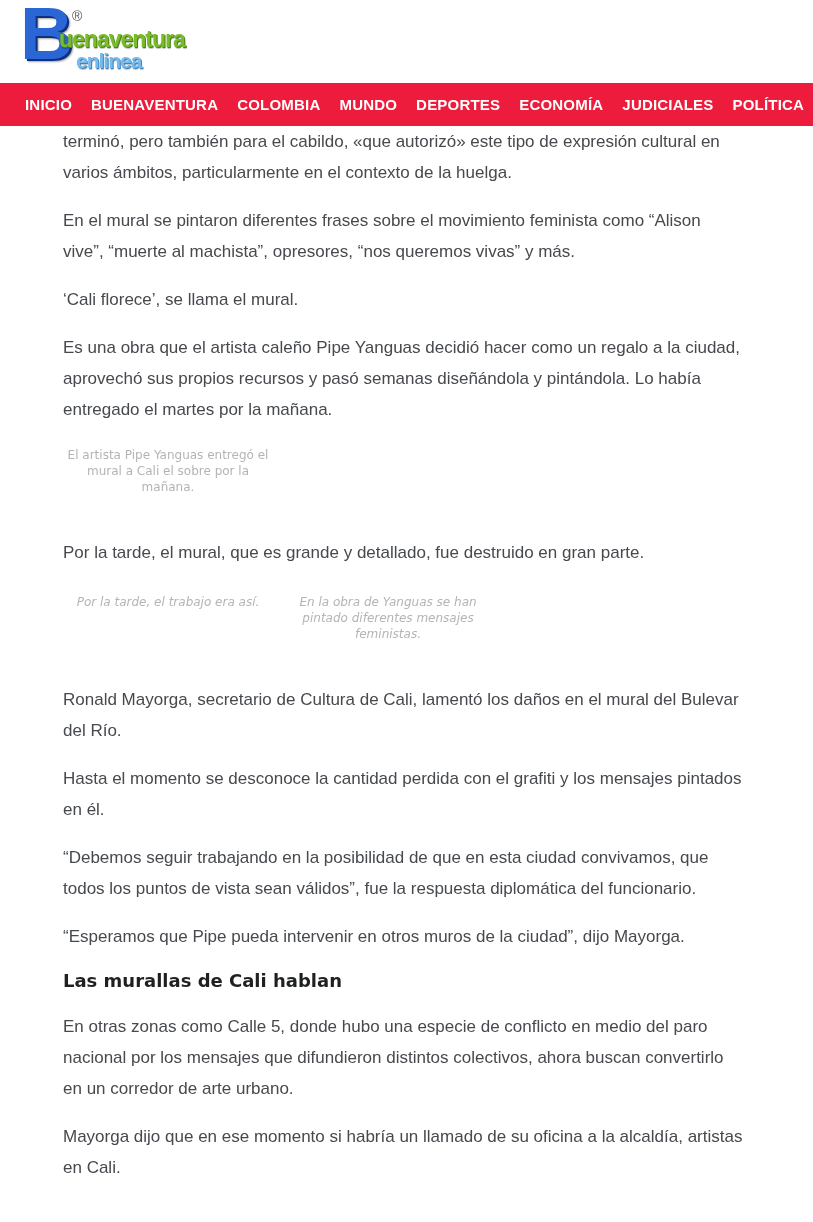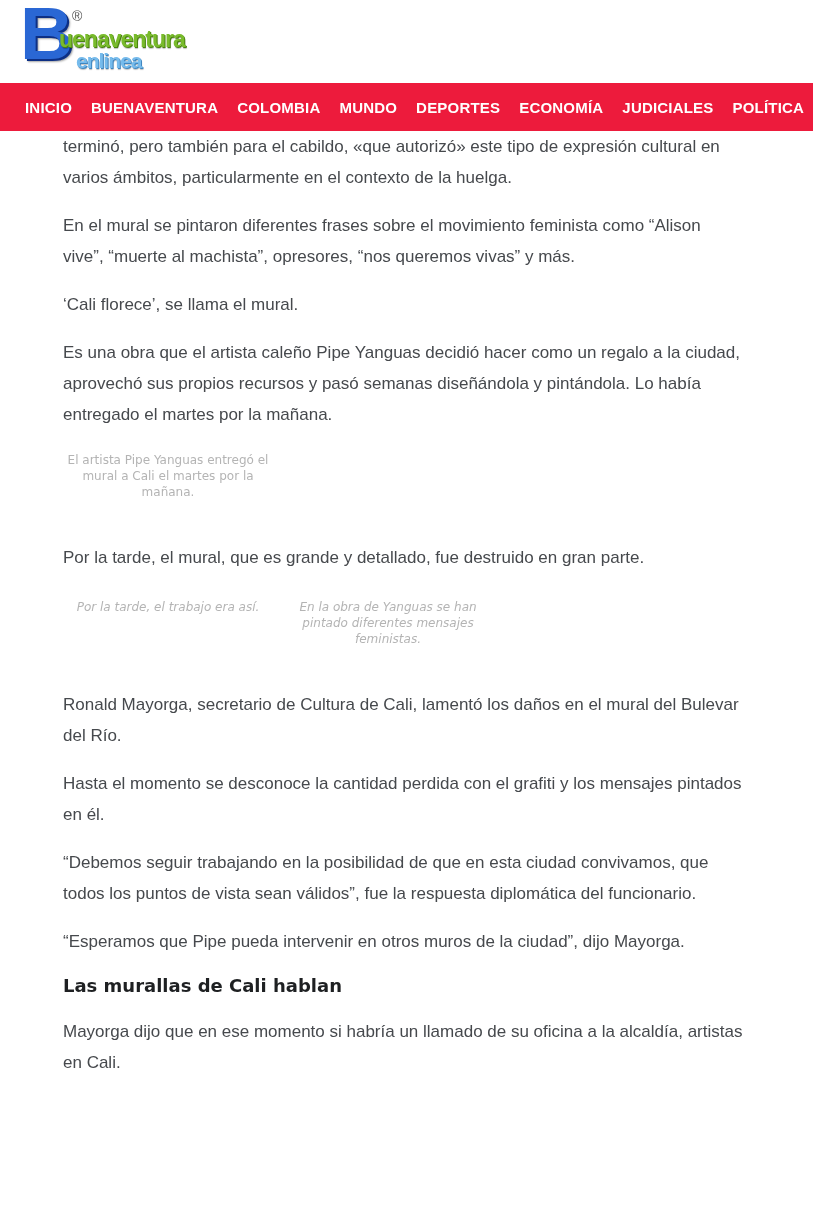--- a/index.html
+++ b/index.html
@@ -25,21 +25,21 @@
     font-size:23px;font-weight:700;letter-spacing:-1px;
     color:#79bb2c;text-shadow:1px 1px 0 #49820f, 1px 2px 1px rgba(0,0,0,.25);
   }
   .logo-word2{
     position:absolute;left:56px;top:49px;
     font-size:21px;font-weight:700;letter-spacing:-1px;
     color:#76bbec;text-shadow:1px 1px 0 #3f86c0, 1px 2px 1px rgba(0,0,0,.25);
   }
   
   .main-nav{
-    height:48px;background:#ED1B3C;
+    height:43px;background:#ED1B3C;
     display:flex;align-items:center;gap:19px;
     padding:0 8px 0 25px;box-sizing:border-box;
   }
   .nav-item{
     color:#ffffff;font-size:15px;font-weight:700;letter-spacing:.2px;
     text-decoration:none;white-space:nowrap;cursor:pointer;
   }
   
   .article{padding:0 70px 0 63px;}
   .article p{
@@ -83,35 +83,36 @@
   <a class="nav-item">POLÍTICA</a>
 </nav>
 
 <main class="article">
   <p>terminó, pero también para el cabildo, «que autorizó» este tipo de expresión cultural en varios ámbitos, particularmente en el contexto de la huelga.</p>
   <p>En el mural se pintaron diferentes frases sobre el movimiento feminista como “Alison vive”, “muerte al machista”, opresores, “nos queremos vivas” y más.</p>
   <p>‘Cali florece’, se llama el mural.</p>
   <p>Es una obra que el artista caleño Pipe Yanguas decidió hacer como un regalo a la ciudad, aprovechó sus propios recursos y pasó semanas diseñándola y pintándola. Lo había entregado el martes por la mañana.</p>
 
   <figure class="fig fig-single">
-    <figcaption>El artista Pipe Yanguas entregó el mural a Cali el martes por la mañana.</figcaption>
+    <figcaption>El artista Pipe Yanguas entregó el mural a Cali el sobre por la mañana.</figcaption>
   </figure>
 
   <p>Por la tarde, el mural, que es grande y detallado, fue destruido en gran parte.</p>
 
   <div class="fig-row">
     <figure class="fig">
       <figcaption>Por la tarde, el trabajo era así.</figcaption>
     </figure>
     <figure class="fig">
       <figcaption>En la obra de Yanguas se han pintado diferentes mensajes feministas.</figcaption>
     </figure>
   </div>
 
   <p>Ronald Mayorga, secretario de Cultura de Cali, lamentó los daños en el mural del Bulevar del Río.</p>
   <p>Hasta el momento se desconoce la cantidad perdida con el grafiti y los mensajes pintados en él.</p>
   <p>“Debemos seguir trabajando en la posibilidad de que en esta ciudad convivamos, que todos los puntos de vista sean válidos”, fue la respuesta diplomática del funcionario.</p>
   <p>“Esperamos que Pipe pueda intervenir en otros muros de la ciudad”, dijo Mayorga.</p>
 
   <h2 class="section-heading">Las murallas de Cali hablan</h2>
 
+  <p>En otras zonas como Calle 5, donde hubo una especie de conflicto en medio del paro nacional por los mensajes que difundieron distintos colectivos, ahora buscan convertirlo en un corredor de arte urbano.</p>
   <p>Mayorga dijo que en ese momento si habría un llamado de su oficina a la alcaldía, artistas en Cali.</p>
 </main>
 
 </body></html>

